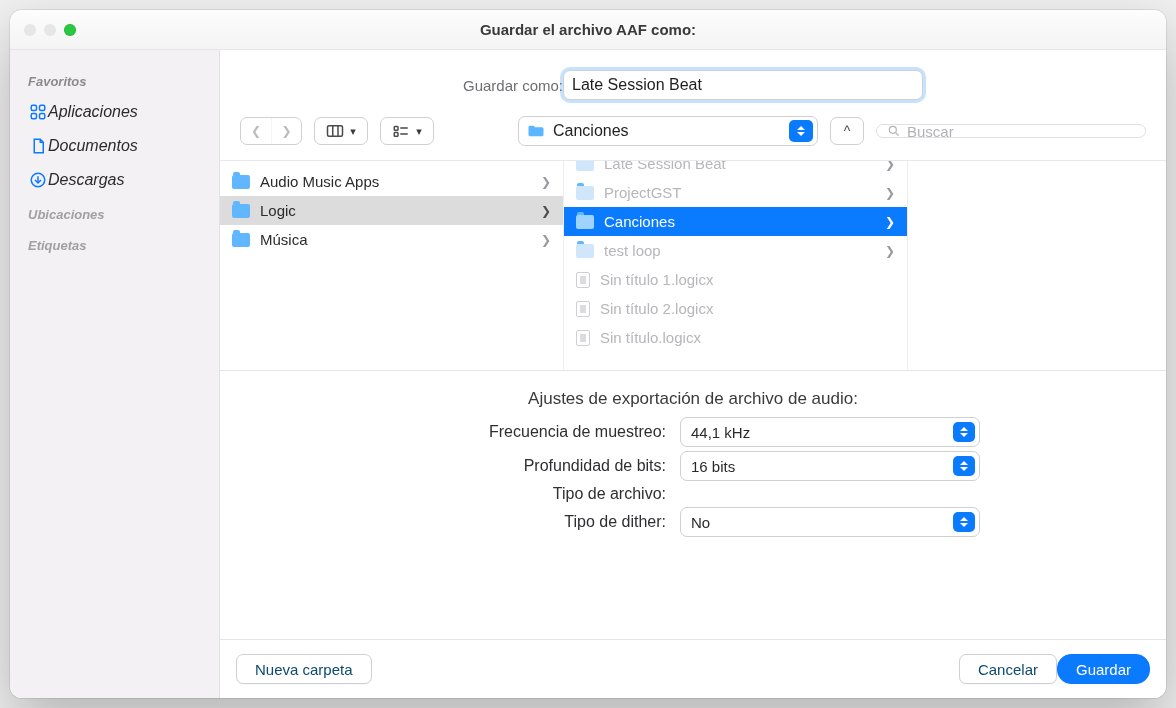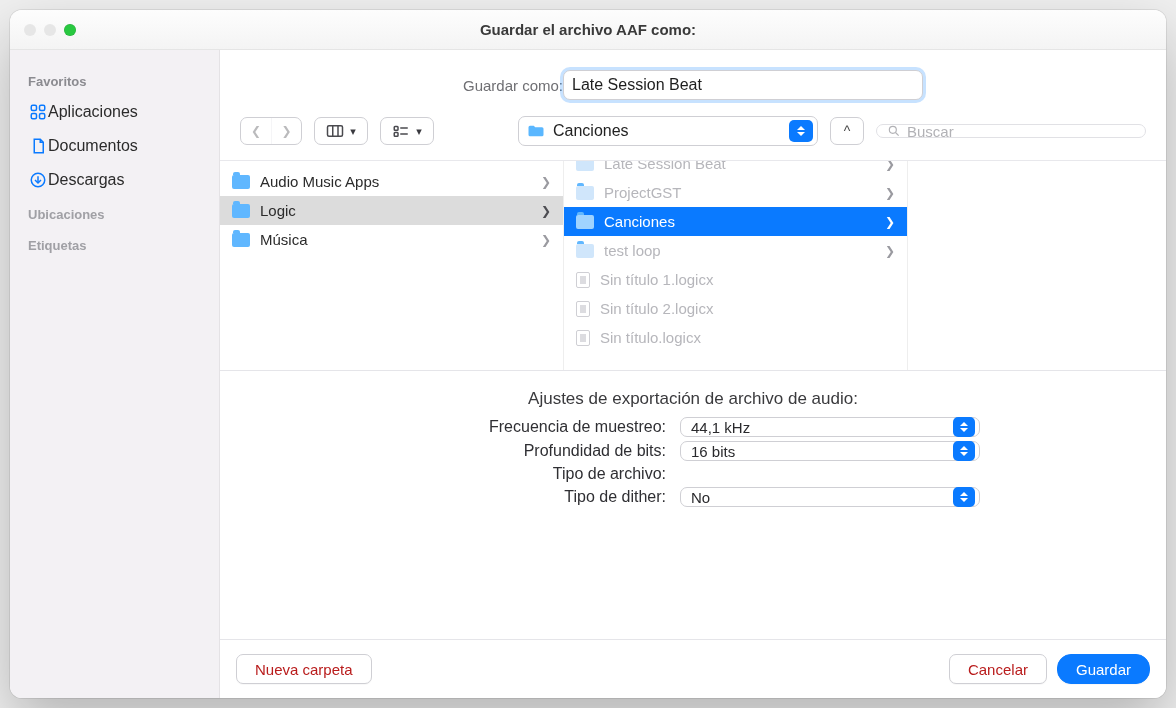--- a/index.html
+++ b/index.html
@@ -30,21 +30,21 @@
   .traffic .dot.green{ background:#28c840; box-shadow:0 0 0 .5px rgba(0,0,0,.15) inset; }
   .titlebar .title {
     position:absolute; left:0; right:0; text-align:center;
     font-weight:600; font-size:15px; color:#3a3a3a;
   }
   
   .sidebar {
     background:#f3f1f4;
     border-right:1px solid rgba(0,0,0,.06);
     padding:16px 10px 10px 10px;
-    display:flex; flex-direction:column; gap:4px;
+    display:flex; flex-direction:column; gap:4px;font-style:italic;
   }
   .side-heading { font-size:13px; font-weight:700; color:#8b8b90; padding:8px 8px 4px 8px; }
   .side-item {
     display:flex; align-items:center; gap:0;
     padding:5px 8px; border-radius:6px;
     font-size:16px; color:#2b2b2b; cursor:default;
   }
   .side-item .icon { width:20px; height:20px; color:#0a7aff; display:flex; align-items:center; justify-content:center; }
   .side-heading.muted { color:#a0a0a5; }
   
@@ -137,36 +137,36 @@
   
   .settings {
     border-top:1px solid #e5e5e9;
     padding:18px 20px 8px;
     display:flex; flex-direction:column; align-items:center; gap:4px;
   }
   .settings h3{ font-weight:400; font-size:17px; color:#3a3a3d; margin-bottom:4px; }
   .settings .row{ display:grid; grid-template-columns: 260px 300px; gap:14px; align-items:center; }
   .settings .row label{ text-align:right; color:#2f2f33; font-size:16px; }
   .select{
-    height:20px; border:1px solid #cfcfd4; border-radius:7px;
+    height:30px; border:1px solid #cfcfd4; border-radius:7px;
     display:flex; align-items:center; padding:0 4px 0 10px; gap:8px;
     font-size:15px; color:#2a2a2d;
   }
   .select .stepper{
     margin-left:auto; width:22px; height:20px; background:#0a7aff; border-radius:5px;
     display:flex; flex-direction:column; align-items:center; justify-content:center;
   }
   .select .stepper .tri{ width:0;height:0;border-left:4px solid transparent;border-right:4px solid transparent; }
   .select .stepper .up{ border-bottom:4px solid #fff; margin-bottom:2px; }
   .select .stepper .dn{ border-top:4px solid #fff; }
   
   .footer{ margin-top:auto; border-top:1px solid #e5e5e9; padding:14px 16px; display:flex; align-items:center; }
   .pushbtn{
     height:30px; padding:0 18px; border-radius:7px;
-    border:1px solid #cfcfd4; background:#fff; font-size:15px; color:#b91c1c;
+    border:1px solid #cfcfd4; background:#fff; font-size:15px; color:#0c4a6e;
     box-shadow:0 1px 1px rgba(0,0,0,.03);
   }
   .pushbtn.primary{ background:#0a7aff; border-color:#0a7aff; color:#fff;border-radius:14px; }
   .footer .spacer{ flex:1; }
   
   svg{ display:block; }
 </style>
 </head>
 <body>
 
@@ -378,18 +378,18 @@
               <span class="tri up"></span>
               <span class="tri dn"></span>
             </span>
         </div>
       </div>
     </div>
 
     <div class="footer">
       <button class="pushbtn">Nueva carpeta</button>
       <span class="spacer"></span>
-      <button class="pushbtn" style="margin-right:10px;">Cancelar</button>
+      <button class="pushbtn" style="">Cancelar</button>
       <button class="pushbtn primary">Guardar</button>
     </div>
 
   </div>
 </div>
 
 </body></html>

